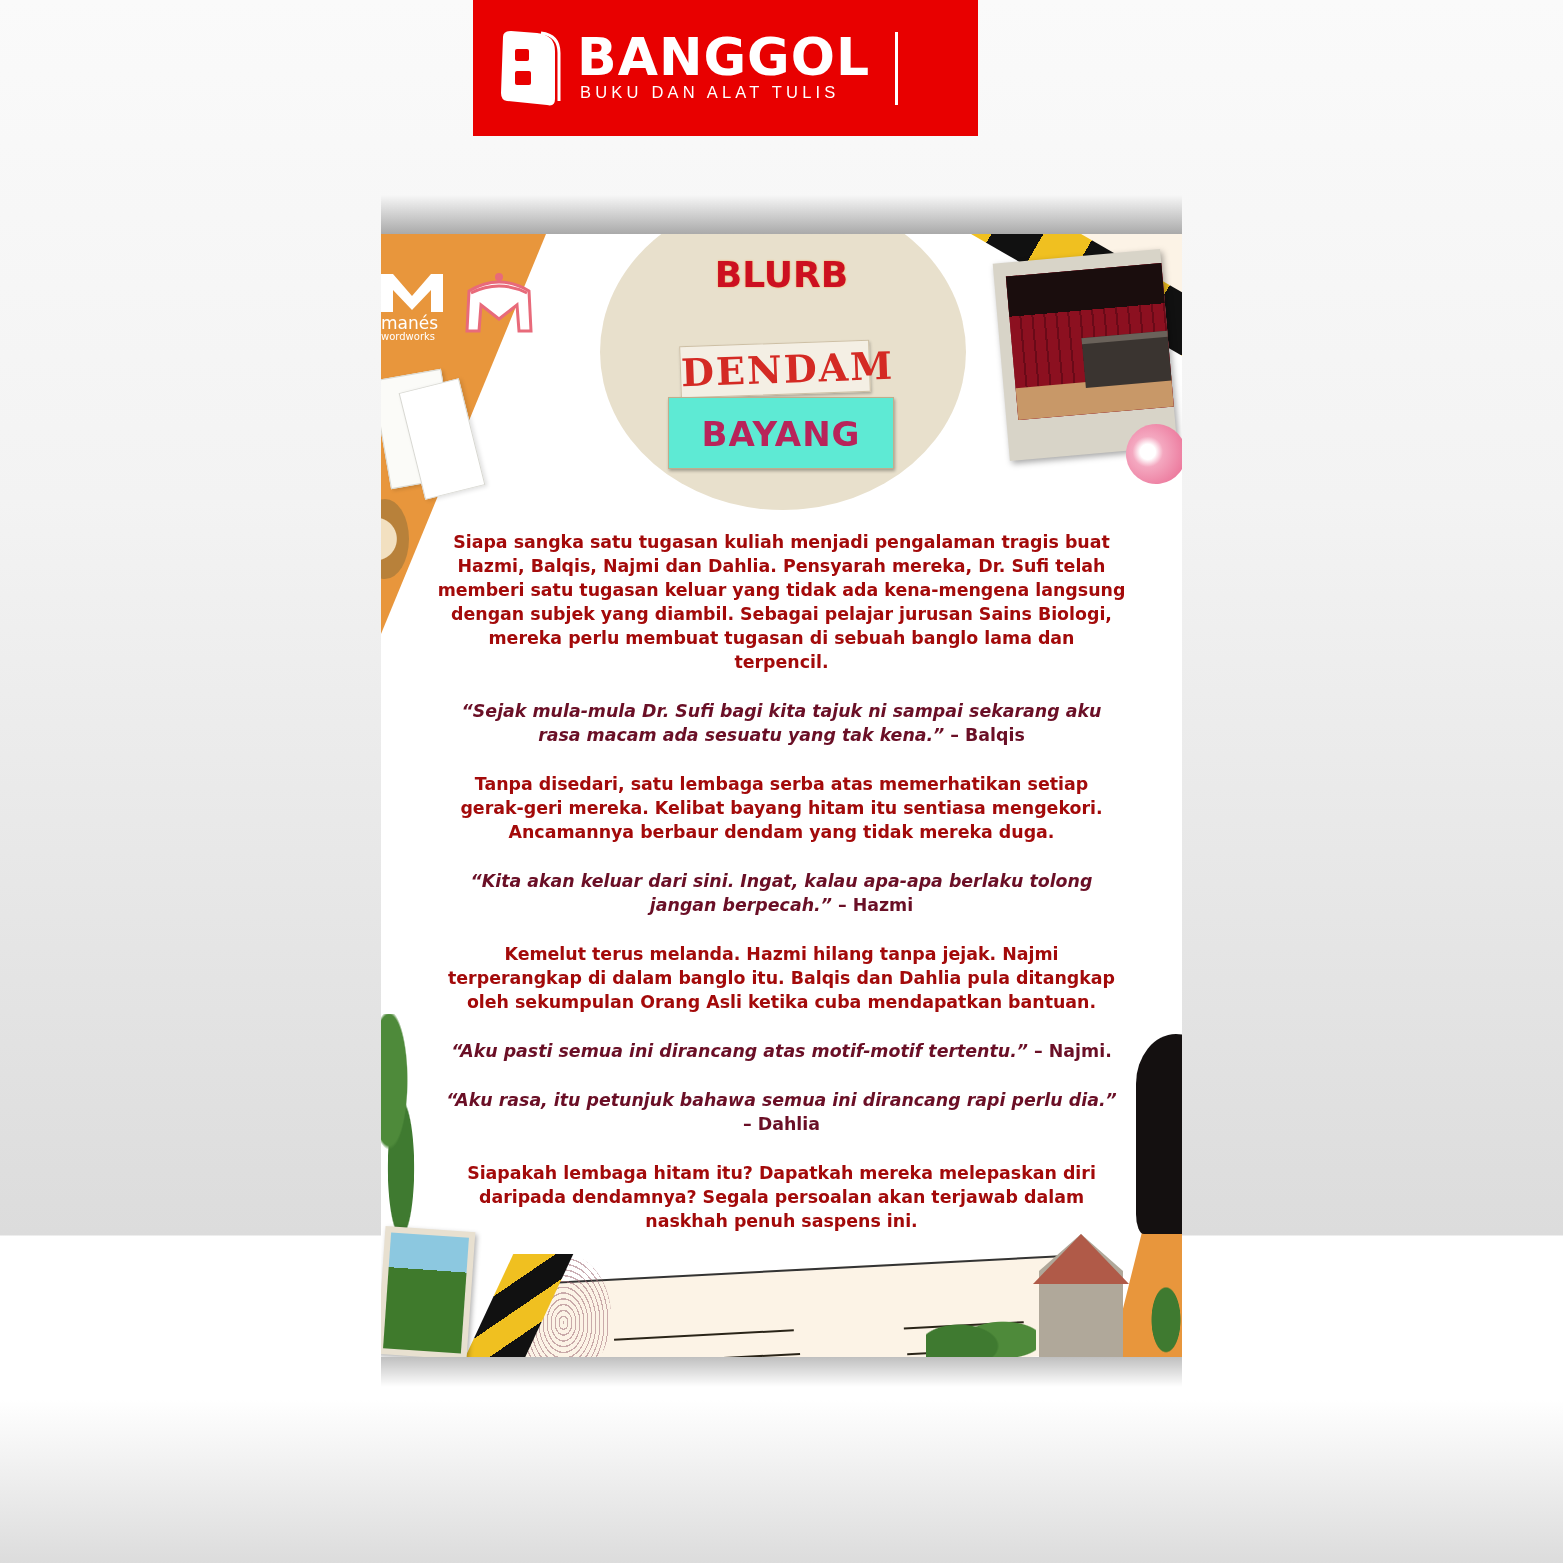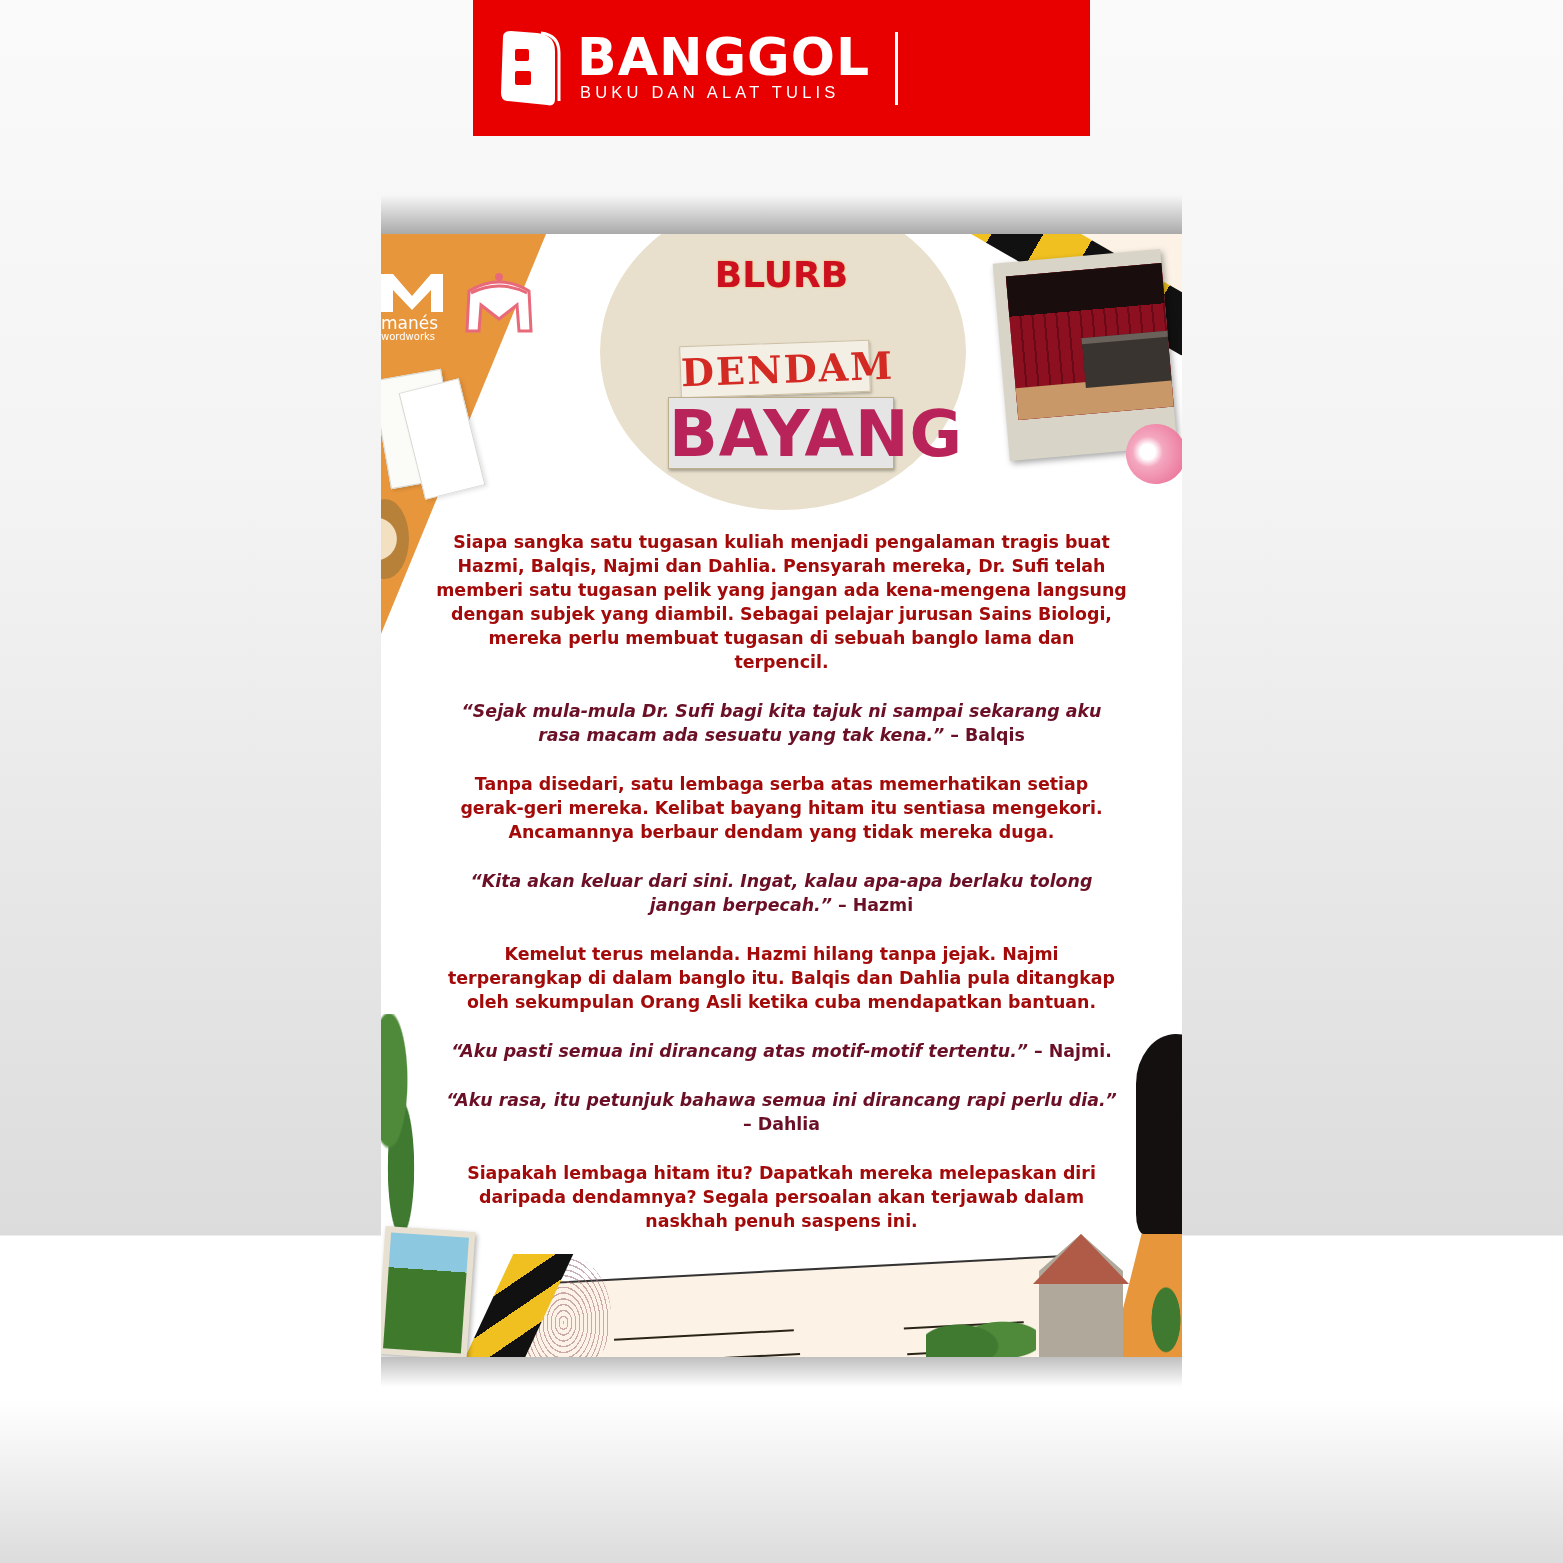--- a/index.html
+++ b/index.html
@@ -5,21 +5,21 @@
     * { box-sizing: border-box; margin: 0; padding: 0; }
     html, body { width: 1563px; height: 1563px; overflow: hidden; }
     body {
       position: relative;
       font-family: "Liberation Sans", "DejaVu Sans", sans-serif;
       background: linear-gradient(to bottom, #fafafa 0px, #f3f3f3 500px, #dcdcdc 1235px, #ffffff 1236px, #ffffff 1400px, #dcdcdc 1563px);
     }
 
     
     .banner {
-      position: absolute; left: 473px; top: 0; width: 617px; height: 136px;
+      position: absolute; left: 473px; top: 0; width: 505px; height: 136px;
       background: #e80000; color: #fff;
     }
     .banner .logo-icon { position: absolute; left: 24px; top: 27px; width: 66px; height: 82px; }
     .banner .brand {
       position: absolute; left: 104px; top: 32px;
       font-family: "DejaVu Sans", sans-serif; font-weight: bold;
       font-size: 52px; letter-spacing: 1px; line-height: 50px;
     }
     .banner .tagline {
       position: absolute; left: 107px; top: 83px;
@@ -93,23 +93,23 @@
     .title-dendam {
       position: absolute; left: 12px; top: 4px; width: 190px; height: 52px;
       background: #f4efe4; transform: rotate(-2deg);
       border: 1px solid #cdbfa4;
       color: #d42a24; font-family: "DejaVu Serif", serif; font-weight: bold;
       font-size: 38px; line-height: 52px; text-align: center; letter-spacing: 2px;
       box-shadow: 1px 2px 3px rgba(0,0,0,0.25);
     }
     .title-bayang {
       position: absolute; left: 0; top: 58px; width: 226px; height: 72px;
-      background: #e5e5e5; border: 1px solid #bfae8c;
+      background: #5eead4; border: 1px solid #bfae8c;
       color: #b8245a; font-family: "DejaVu Sans", sans-serif; font-weight: bold;
-      font-size: 64px; line-height: 72px; text-align: center; letter-spacing: 1px;
+      font-size: 34px; line-height: 72px; text-align: center; letter-spacing: 1px;
       box-shadow: 1px 2px 3px rgba(0,0,0,0.3);
     }
 
     .tape-tr {
       left: 560px; top: 10px; width: 300px; height: 55px;
       background: repeating-linear-gradient(90deg, #f0c020 0 45px, #111 45px 90px);
       transform: rotate(30deg);
     }
     .paper-tr {
       left: 570px; top: -60px; width: 300px; height: 110px;
@@ -284,21 +284,21 @@
   </div>
   <div class="deco plant-br"></div>
   <div class="deco house"></div>
   <div class="deco house-roof"></div>
   <div class="deco plant-br2"></div>
 
   <div class="blurb">
     <div class="para">
       <div>Siapa sangka satu tugasan kuliah menjadi pengalaman tragis buat</div>
       <div>Hazmi, Balqis, Najmi dan Dahlia. Pensyarah mereka, Dr. Sufi telah</div>
-      <div>memberi satu tugasan pelik yang jangan ada kena-mengena langsung</div>
+      <div>memberi satu tugasan keluar yang tidak ada kena-mengena langsung</div>
       <div>dengan subjek yang diambil. Sebagai pelajar jurusan Sains Biologi,</div>
       <div>mereka perlu membuat tugasan di sebuah banglo lama dan</div>
       <div>terpencil.</div>
     </div>
     <div class="gap"></div>
     <div class="quote">
       <div>“Sejak mula-mula Dr. Sufi bagi kita tajuk ni sampai sekarang aku</div>
       <div><span>rasa macam ada sesuatu yang tak kena.”</span><span class="attr"> – Balqis</span></div>
     </div>
     <div class="gap"></div>

